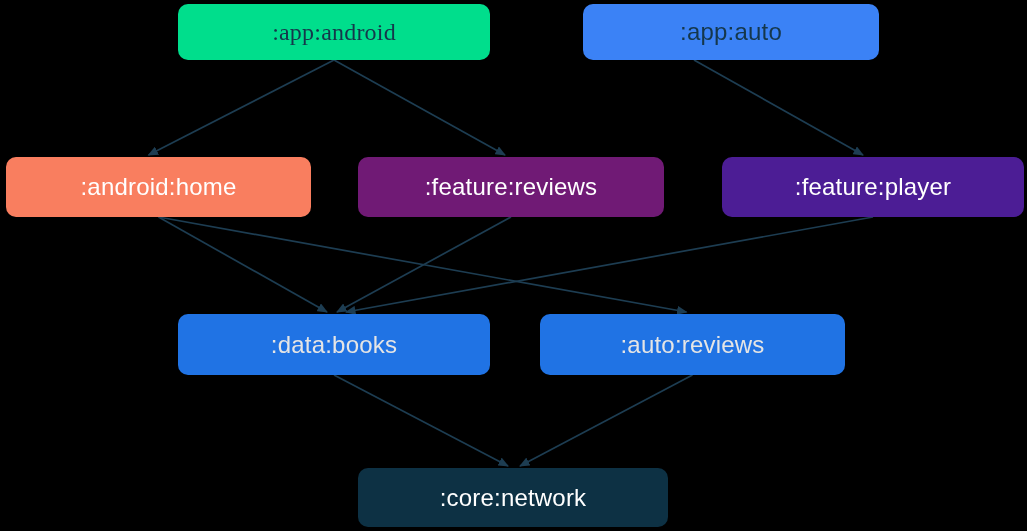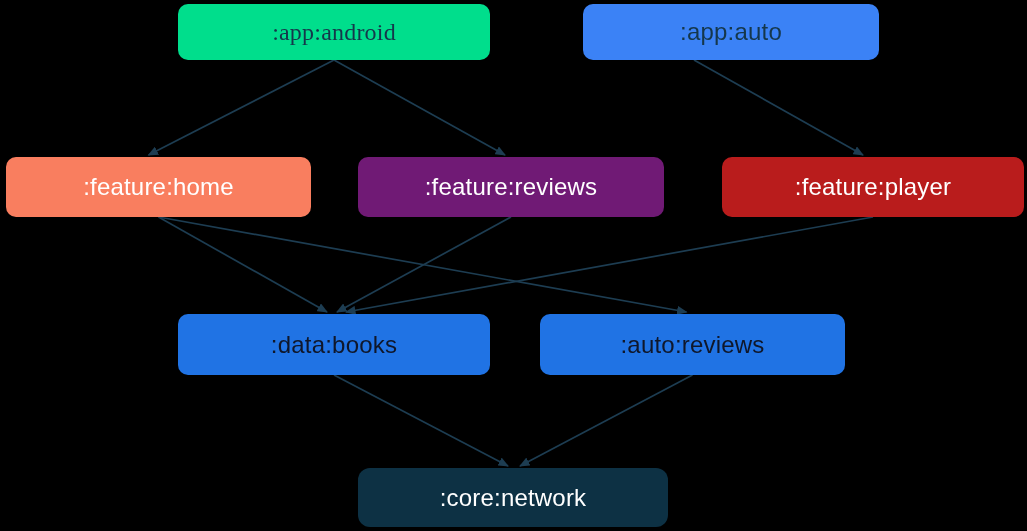--- a/index.html
+++ b/index.html
@@ -28,22 +28,22 @@
     align-items: center;
     justify-content: center;
     border-radius: 10px;
     font-size: 24px;
     letter-spacing: 0.2px;
     white-space: nowrap;
     box-sizing: border-box;
   }
   .node-app    { color: #15374B; }
   .node-feature{ color: #FFFFFF; }
-  .node-data   { color: #0f172a; }
-  .node-core   { color: #FFFFFF; border-radius: 12px; }
+  .node-data   { color: #e5e5e5; }
+  .node-core   { color: #FFFFFF; }
 </style>
 </head>
 <body>
 
 <div id="canvas">
   <svg id="edge-layer" xmlns="http://www.w3.org/2000/svg" width="1027" height="531" viewBox="0 0 1027 531">
     <defs>
       <marker id="arrowhead" markerWidth="11" markerHeight="9" refX="9.5" refY="4.5" orient="auto" markerUnits="userSpaceOnUse">
         <path d="M0,0 L10.5,4.5 L0,9 Z" fill="#1D3D52"></path>
       </marker>
@@ -61,26 +61,26 @@
       </g>
   </svg>
   <div id="node-layer">
       <div class="node node-app" style="left: 178px; top: 4px; width: 312px; height: 56px; background: rgb(0, 222, 140); font-family: Liberation Serif, serif;">
         <span>:app:android</span>
       </div>
       <div class="node node-app" style="left: 539px; top: 4px; width: 296px; height: 56px; background: #3b82f6; margin-left: 44px;">
         <span>:app:auto</span>
       </div>
       <div class="node node-feature" style="left: 6px; top: 157px; width: 305px; height: 60px; background: rgb(249, 126, 95);">
-        <span>:feature:home</span>
+        <span>:android:home</span>
       </div>
       <div class="node node-feature" style="left: 358px; top: 157px; width: 306px; height: 60px; background: #701a75;">
         <span>:feature:reviews</span>
       </div>
-      <div class="node node-feature" style="left: 722px; top: 157px; width: 302px; height: 60px; background: #b91c1c;">
+      <div class="node node-feature" style="left: 722px; top: 157px; width: 302px; height: 60px; background: #4c1d95;">
         <span>:feature:player</span>
       </div>
       <div class="node node-data" style="left: 178px; top: 314px; width: 312px; height: 61px; background: rgb(32, 115, 228);">
         <span>:data:books</span>
       </div>
       <div class="node node-data" style="left: 540px; top: 314px; width: 305px; height: 61px; background: rgb(32, 115, 228);">
         <span>:auto:reviews</span>
       </div>
       <div class="node node-core" style="left: 358px; top: 468px; width: 310px; height: 59px; background: rgb(13, 49, 68);">
         <span>:core:network</span>

